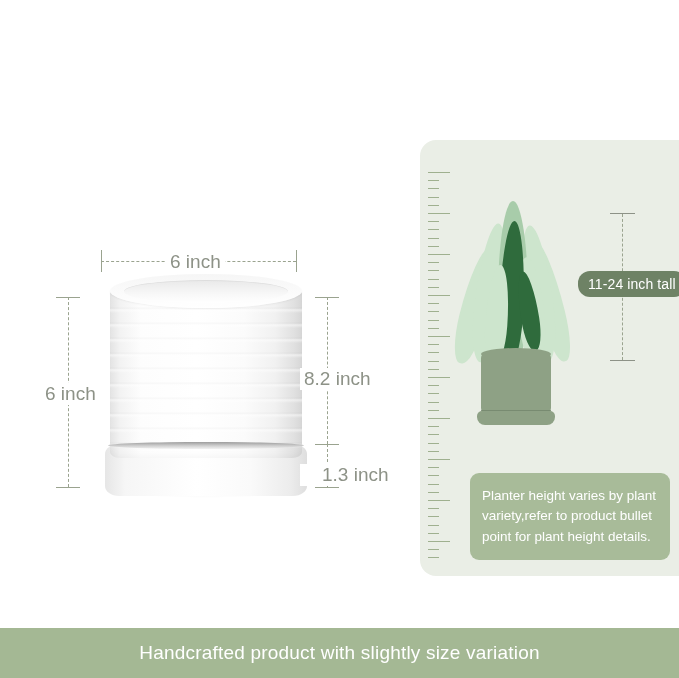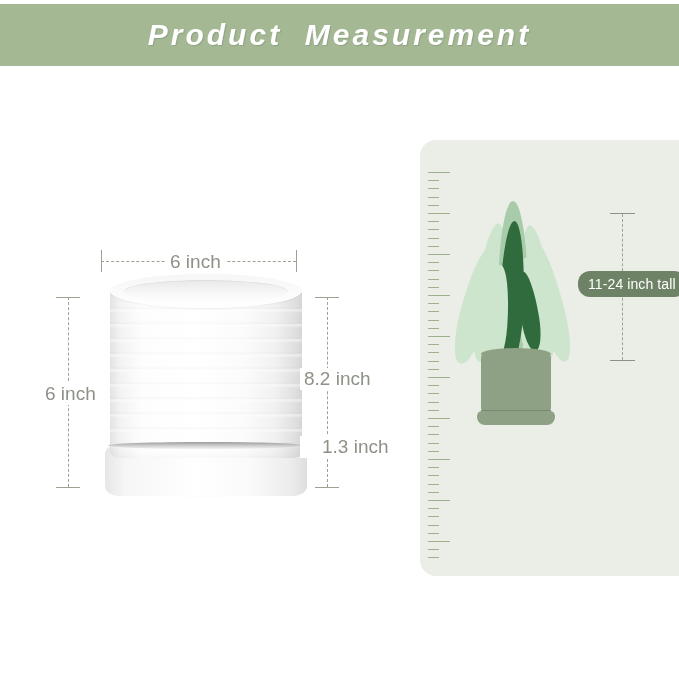--- a/index.html
+++ b/index.html
@@ -325,23 +325,20 @@
     font-size: 13.5px;
     line-height: 1.5;
     border-radius: 9px;
   }
 </style>
 </head>
 <body>
 
 <div id="infographic">
 
-  <div class="header-bar">
-    <div class="header-title">Product  Measurement</div>
-  </div>
 
   <div class="pot-area">
 
     <div class="pot-shadow"></div>
     <div class="pot-saucer"></div>
     <div class="pot-body"></div>
     <div class="pot-ribs"></div>
     <div class="pot-saucer-gap"></div>
     <div class="pot-rim-outer"></div>
     <div class="pot-rim-inner"></div>
@@ -357,21 +354,21 @@
   <div class="dim-line-v" style="left:68px; top:297px; height:190px;"></div>
   <div class="dim-label" style="left:41px; top:383px;">6 inch</div>
 
   <div class="dim-cap-v" style="left:315px; top:297px; width:24px;"></div>
   <div class="dim-cap-v" style="left:315px; top:444px; width:24px;"></div>
   <div class="dim-line-v" style="left:327px; top:297px; height:147px;"></div>
   <div class="dim-label" style="left:300px; top:368px;">8.2 inch</div>
 
   <div class="dim-cap-v" style="left:315px; top:487px; width:24px;"></div>
   <div class="dim-line-v" style="left:327px; top:444px; height:43px;"></div>
-  <div class="dim-label" style="left:300px; top:436px;padding-left:22px;">1.3 inch</div>
+  <div class="dim-label" style="left:300px; top:464px;padding-left:22px;">1.3 inch</div>
 
   <div class="plant-panel"></div>
 
   <div class="ruler" id="ruler">
       <div class="tick long" style="top: 0px;"></div>
       <div class="tick short" style="top: 8.2px;"></div>
       <div class="tick short" style="top: 16.4px;"></div>
       <div class="tick short" style="top: 24.6px;"></div>
       <div class="tick short" style="top: 32.8px;"></div>
       <div class="tick long" style="top: 41px;"></div>
@@ -438,15 +435,19 @@
     <div class="planter-pot"></div>
     <div class="planter-line"></div>
     <div class="planter-saucer"></div>
   </div>
 
   <div class="plant-dim-cap" style="top:213px;"></div>
   <div class="plant-dim-cap" style="top:360px;"></div>
   <div class="plant-dim-line"></div>
   <div class="plant-badge">11-24 inch tall</div>
 
-
+  <div class="note-box">Planter height varies by plant variety,refer to product bullet point for plant height details.</div>
+
+  <div class="footer-bar">
+    <div class="footer-text">Handcrafted product with slightly size variation</div>
+  </div>
 
 </div>
 
 </body></html>

